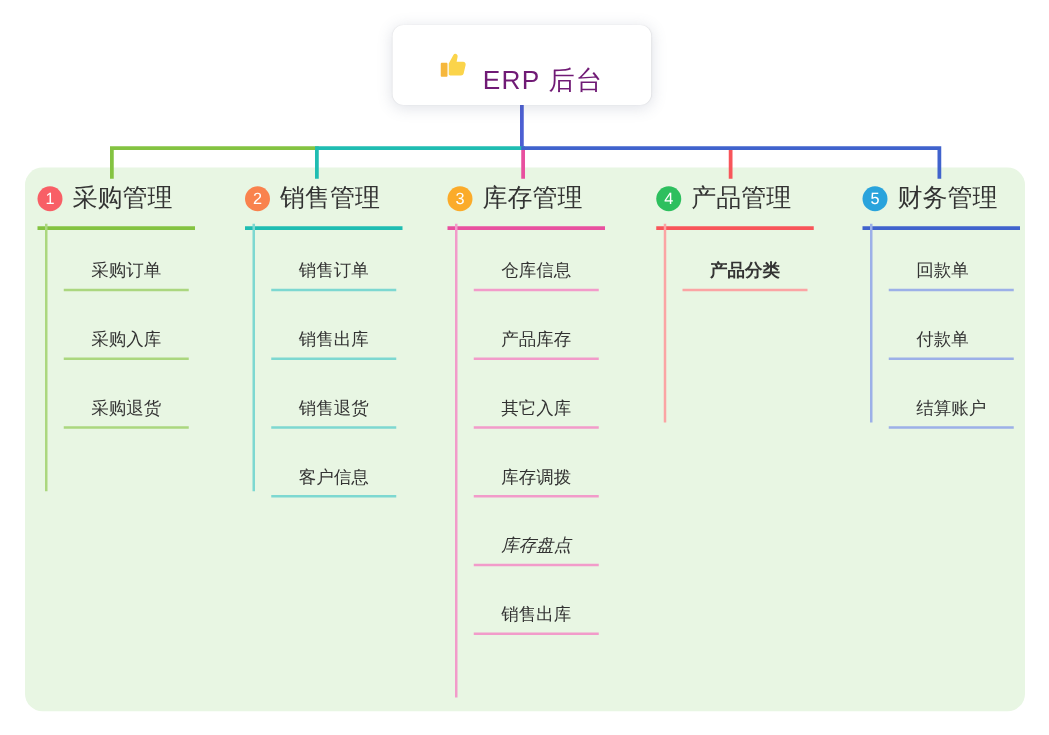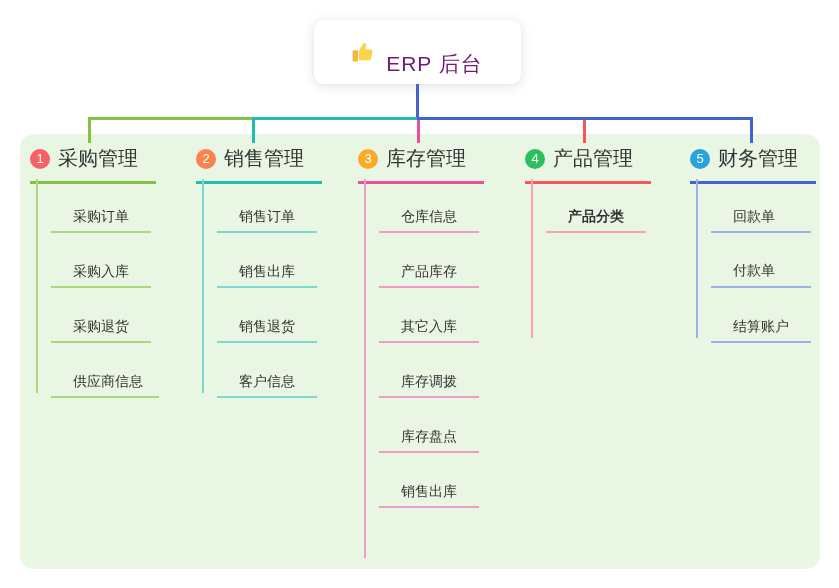--- a/index.html
+++ b/index.html
@@ -77,23 +77,20 @@
         <div class="children">
           <div class="child" style="border-bottom-color: rgb(171, 215, 127);">
             <span class="child-label">采购订单</span>
           </div>
           <div class="child" style="border-bottom-color: rgb(171, 215, 127);">
             <span class="child-label">采购入库</span>
           </div>
           <div class="child" style="border-bottom-color: rgb(171, 215, 127);">
             <span class="child-label">采购退货</span>
           </div>
-          <div class="child" style="border-bottom-color: rgb(171, 215, 127);">
-            <span class="child-label">供应商信息</span>
-          </div>
         </div>
       </div>
       <div class="branch" style="left: 196px;">
         <div class="branch-header" style="border-bottom-color: rgb(31, 189, 178);">
           <span class="badge" style="background: rgb(249, 130, 77);">2</span>
           <span class="branch-label">销售管理</span>
         </div>
         <div class="spine" style="top: 34px; height: 214px; background: rgb(125, 216, 209);"></div>
         <div class="children">
           <div class="child" style="border-bottom-color: rgb(125, 216, 209);">
@@ -122,21 +119,21 @@
           </div>
           <div class="child" style="border-bottom-color: rgb(242, 155, 202);">
             <span class="child-label">产品库存</span>
           </div>
           <div class="child" style="border-bottom-color: rgb(242, 155, 202);">
             <span class="child-label">其它入库</span>
           </div>
           <div class="child" style="border-bottom-color: rgb(242, 155, 202);">
             <span class="child-label">库存调拨</span>
           </div>
-          <div class="child" style="border-bottom-color: rgb(242, 155, 202);">
+          <div class="child" style="border-bottom-color: rgb(242, 155, 202); font-style: italic;">
             <span class="child-label">库存盘点</span>
           </div>
           <div class="child" style="border-bottom-color: rgb(242, 155, 202);">
             <span class="child-label">销售出库</span>
           </div>
         </div>
       </div>
       <div class="branch" style="left: 525px;">
         <div class="branch-header" style="border-bottom-color: rgb(248, 85, 90);">
           <span class="badge" style="background: rgb(45, 191, 94);">4</span>
@@ -152,21 +149,21 @@
       <div class="branch" style="left: 690px;">
         <div class="branch-header" style="border-bottom-color: rgb(64, 99, 205);">
           <span class="badge" style="background: rgb(41, 163, 220);">5</span>
           <span class="branch-label">财务管理</span>
         </div>
         <div class="spine" style="top: 34px; height: 159px; background: rgb(156, 176, 232);"></div>
         <div class="children">
           <div class="child" style="border-bottom-color: rgb(156, 176, 232);">
             <span class="child-label">回款单</span>
           </div>
-          <div class="child" style="border-bottom-color: rgb(156, 176, 232); font-family: Liberation Serif, serif;">
+          <div class="child" style="border-bottom-color: rgb(156, 176, 232);">
             <span class="child-label">付款单</span>
           </div>
           <div class="child" style="border-bottom-color: rgb(156, 176, 232);">
             <span class="child-label">结算账户</span>
           </div>
         </div>
       </div>
     </div>
 
 </div>

